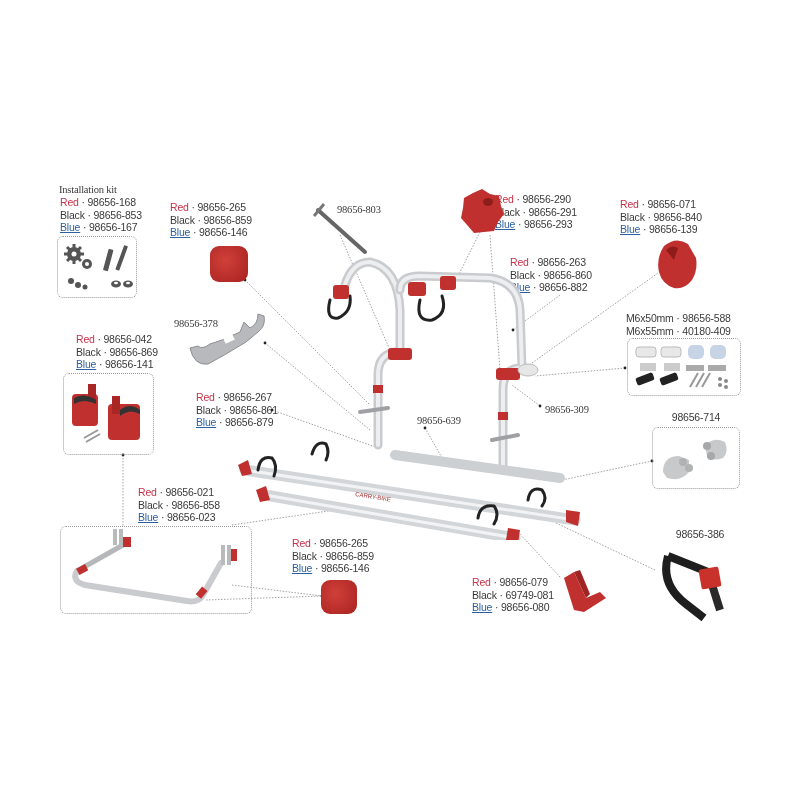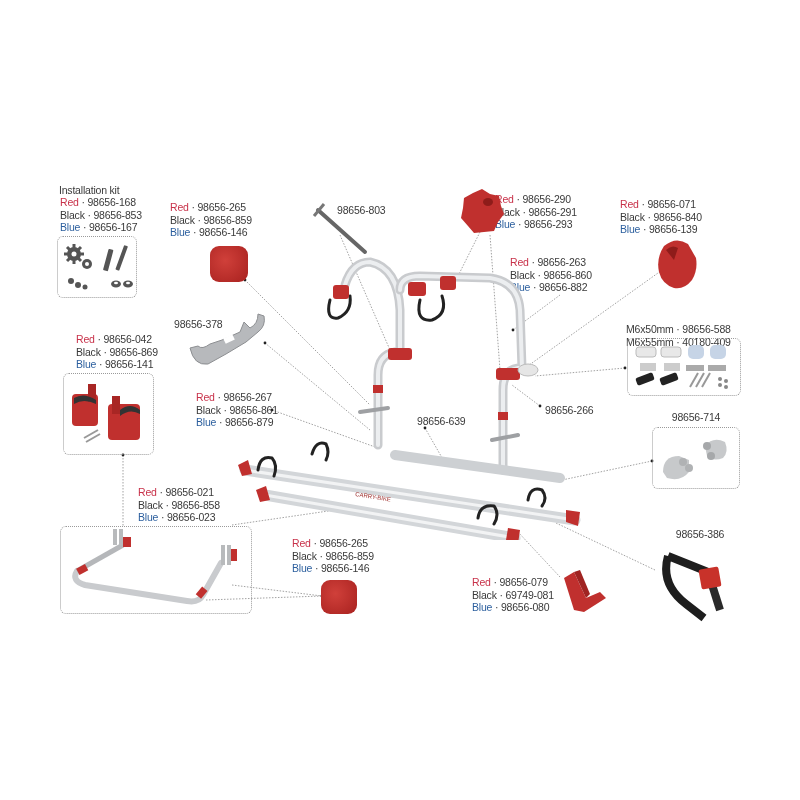--- a/index.html
+++ b/index.html
@@ -2,24 +2,24 @@
 <html><head>
 <meta charset="utf-8">
 <style>
   html, body { margin:0; padding:0; background:#ffffff; }
   body { width:800px; height:800px; position:relative; overflow:hidden;
          font-family:"Liberation Sans", sans-serif; color:#333; }
   .lbl { position:absolute; font-size:10.5px; line-height:12.5px; color:#3a3a3a;
          letter-spacing:-0.2px; white-space:nowrap; }
   .lbl .row { display:block; }
   .lbl.right { text-align:left; }
-  .lbl.left { text-align:center; }
+  .lbl.left { text-align:center;font-family:Liberation Serif, serif; }
   .lbl.center { text-align:center; }
   .c-red { color:#c8324a; }
-  .c-blue { color:#2c5f9e; }
+  .c-blue { color:#2c5f9e;text-decoration:underline; }
   .c-black { color:#3a3a3a; }
   .box { position:absolute; border:1.2px dotted #9a9a9a; border-radius:6px; }
   svg.leaders { position:absolute; left:0; top:0; width:800px; height:800px; pointer-events:none; }
   .part { position:absolute; }
 </style>
 </head>
 <body>
 
 <svg class="leaders" viewBox="0 0 800 800">
   <g stroke="#8a8a8a" stroke-width="0.8" stroke-dasharray="1.5,1.5" fill="none">
@@ -134,21 +134,21 @@
 </svg>
 
 <div class="lbl left" style="left:174px;top:318px;">
   <span>98656-378</span>
 </div>
 <svg class="part" style="left:186px;top:310px;" width="84" height="62">
   <path d="M4 38 Q8 56 22 54 L40 44 L60 32 L72 22 Q80 16 78 6 L72 4 Q72 14 64 18 L58 12 L54 22 L36 30 L24 34 Q16 40 12 36 Z" fill="#b7b9bc" stroke="#8d8f92" stroke-width="1"></path>
   <rect x="38" y="26" width="10" height="6" fill="#fff" transform="rotate(-25 43 29)"></rect>
 </svg>
 
-<div class="lbl right" style="left:626px;top:312px;width:110px;margin-top:11px;">
+<div class="lbl right" style="left:626px;top:312px;width:110px;">
   <span class="row"><span>M6x50mm</span><span> · </span><span>98656-588</span></span>
   <span class="row"><span>M6x55mm</span><span> · </span><span>40180-409</span></span>
 </div>
 <div class="box" style="left:627px;top:338px;width:112px;height:56px;">
   <svg width="112" height="56" viewBox="0 0 112 56">
     <rect x="8" y="8" width="20" height="10" rx="3" fill="#e8e8e8" stroke="#bbb"></rect>
     <rect x="33" y="8" width="20" height="10" rx="3" fill="#e8e8e8" stroke="#bbb"></rect>
     <rect x="60" y="6" width="16" height="14" rx="5" fill="#c6d4e6"></rect>
     <rect x="82" y="6" width="16" height="14" rx="5" fill="#c6d4e6"></rect>
     <rect x="12" y="24" width="16" height="8" fill="#ccc"></rect>
@@ -187,21 +187,21 @@
   </svg>
 </div>
 
 <div class="lbl right" style="left:196px;top:391px;width:84px;">
   <span class="row"><span class="c-red">Red</span><span> · </span><span>98656-267</span></span>
   <span class="row"><span class="c-black">Black</span><span> · </span><span>98656-861</span></span>
   <span class="row"><span class="c-blue">Blue</span><span> · </span><span>98656-879</span></span>
 </div>
 
 <div class="lbl left" style="left:545px;top:404px;">
-  <span>98656-266</span>
+  <span>98656-309</span>
 </div>
 
 <div class="lbl left" style="left:417px;top:415px;">
   <span>98656-639</span>
 </div>
 
 <div class="lbl center" style="left:656px;top:411px;width:80px;">
   <span>98656-714</span>
 </div>
 <div class="box" style="left:652px;top:427px;width:86px;height:60px;">

